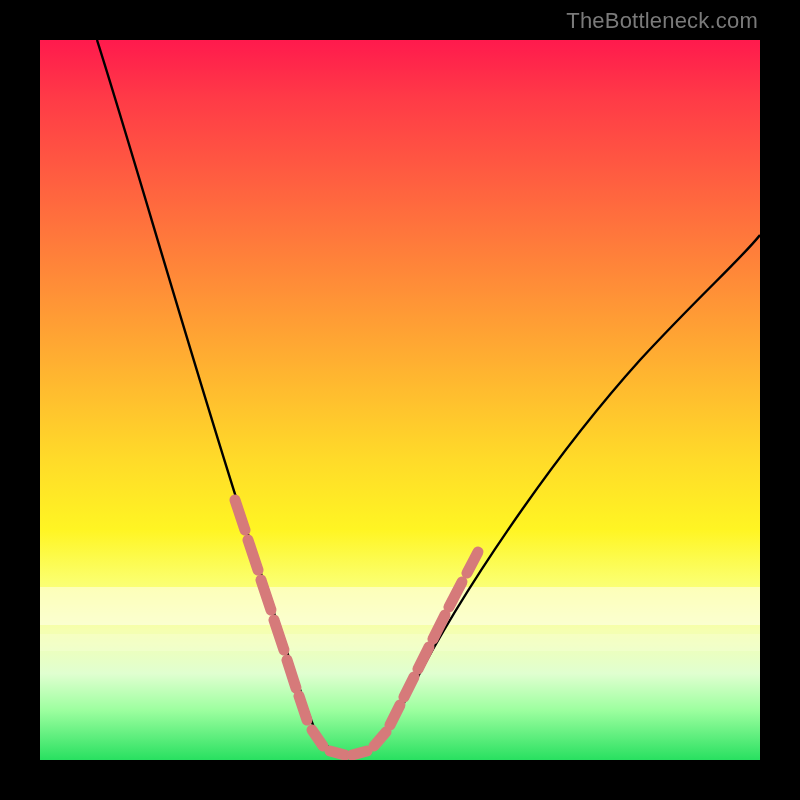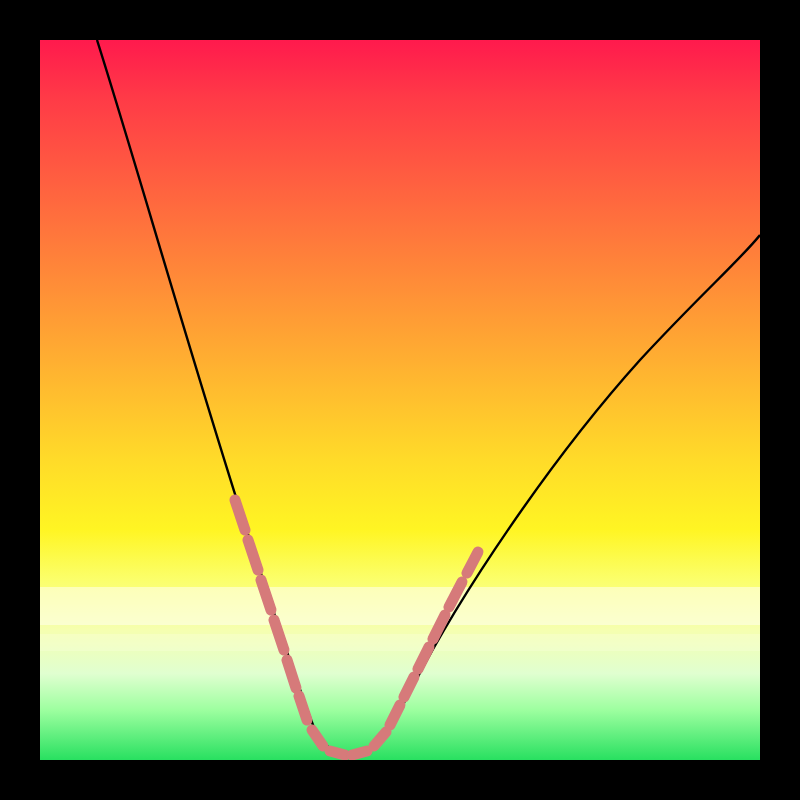--- a/index.html
+++ b/index.html
@@ -63,20 +63,21 @@
     left: 0;
     width: 720px;
     height: 720px;
   }
 </style>
 </head>
 <body>
 
 <div class="frame">
 
+  <div class="watermark">TheBottleneck.com</div>
 
   <div class="plot-area">
 
     <div class="pale-band" style="top:76%;height:5.2%;"></div>
     <div class="pale-band" style="top:82.5%;height:2.4%;opacity:0.45;"></div>
 
     <svg class="curve" viewBox="0 0 720 720" preserveAspectRatio="none">
       <path d="M 57 0
                C 95 120, 140 280, 200 470
                C 235 575, 255 640, 275 690

